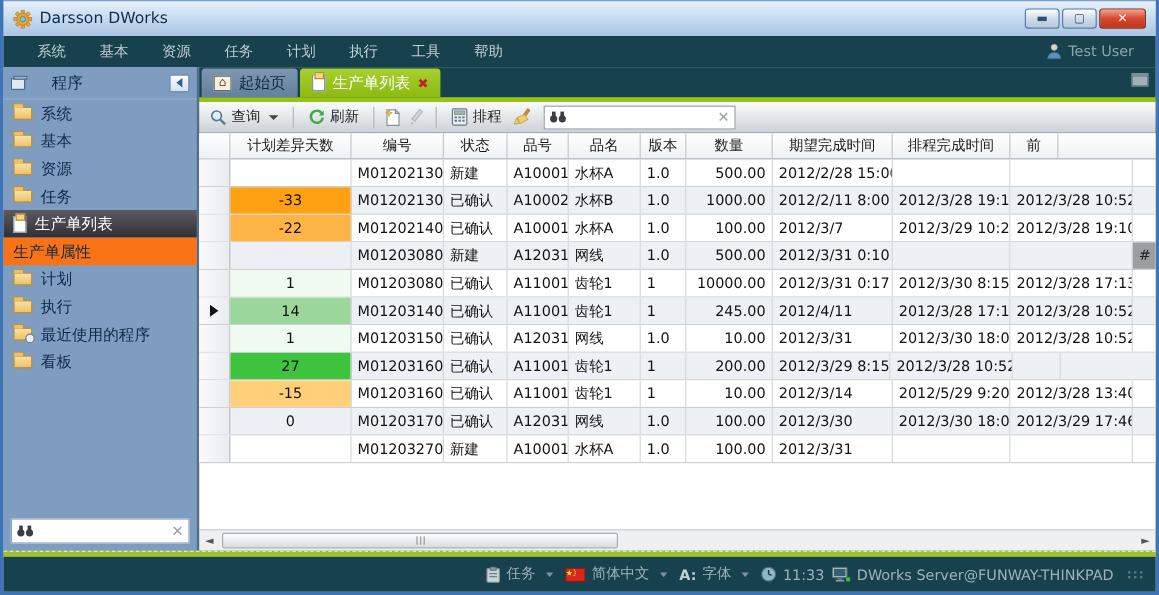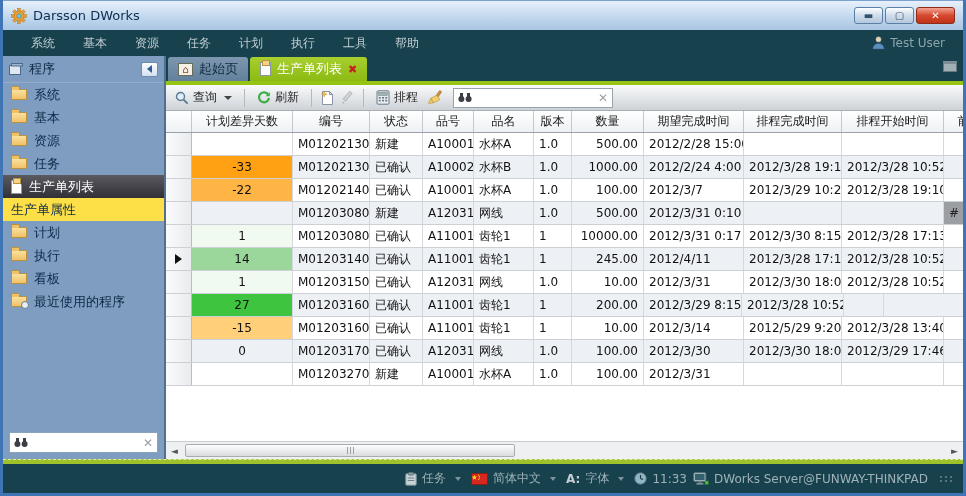--- a/index.html
+++ b/index.html
@@ -35,21 +35,21 @@
     display:flex; flex-direction:column; position:relative; }
   .side-header { height:27px; display:flex; align-items:center; padding:0 6px;
     color:#0e2a47; font-size:13px; border-bottom:1px solid #93aecb; }
   .collapse-btn { margin-left:auto; width:17px; height:15px; background:linear-gradient(#fdfefe,#d3e0ee);
     border:1px solid #6d8cb0; border-radius:2px; display:flex; align-items:center; justify-content:center; }
   .tri-left { width:0; height:0; border-top:4px solid transparent; border-bottom:4px solid transparent;
     border-right:5px solid #2d5d9e; }
   .side-item { height:23px; display:flex; align-items:center; gap:7px; padding:0 8px;
     color:#0e2a47; font-size:13px; cursor:default; }
   .side-item.selected { background:linear-gradient(#5a5a60,#303036); color:#fff; }
-  .side-item.child { background:#fde047; }
+  .side-item.child { background:#f97316; }
   .icon-folder { width:16px; height:11px; background:linear-gradient(#fbe1a0,#f0c167); border:1px solid #b8923f;
     border-radius:1px; position:relative; flex:none; }
   .icon-folder::before { content:""; position:absolute; left:-1px; top:-4px; width:7px; height:3px;
     background:#f0c167; border:1px solid #b8923f; border-bottom:none; border-radius:1px 1px 0 0; }
   .icon-doc { width:11px; height:14px; background:#fefefe; border:1px solid #8795a5; position:relative; flex:none; }
   .icon-doc::before { content:""; position:absolute; right:-1px; top:-1px;
     border-left:5px solid transparent; border-top:5px solid #7f9dc0; }
   .side-item.selected .icon-doc::before { border-top-color:#45454b; }
   .icon-doc::after { content:""; position:absolute; left:1px; top:-3px; width:6px; height:4px;
     background:#f5d488; border:1px solid #b8923f; }
@@ -166,21 +166,21 @@
   </div>
 
   <div class="body-area">
 
     <div class="sidebar">
       <div class="side-header">
         <svg width="14" height="12" viewBox="0 0 14 12">
           <rect x="0.5" y="2.5" width="11" height="9" fill="#dfe8f2" stroke="#4a6a8e"></rect>
           <rect x="2.5" y="0.5" width="11" height="2.5" fill="#9fb6ce" stroke="#4a6a8e"></rect>
         </svg>
-        <span style="margin-left:6px">程序</span>
+        <span style="margin-left:20px">程序</span>
         <div class="collapse-btn">
             <div class="tri-left"></div>
           </div>
       </div>
       <div id="side-items">
           <div class="side-item">
             <span class="icon-folder"></span>
             <span>系统</span>
           </div>
           <div class="side-item">
@@ -202,30 +202,30 @@
           <div class="side-item child">
             <span>生产单属性</span>
           </div>
           <div class="side-item">
             <span class="icon-folder"></span>
             <span>计划</span>
           </div>
           <div class="side-item">
             <span class="icon-folder"></span>
             <span>执行</span>
-          </div>
-          <div class="side-item">
-            <span class="icon-folder"></span>
-            <span>看板</span>
           </div>
           <div class="side-item">
             <span class="icon-folder">
               <span class="clock-dot"></span>
             </span>
             <span>最近使用的程序</span>
+          </div>
+          <div class="side-item">
+            <span class="icon-folder"></span>
+            <span>看板</span>
           </div>
         </div>
       <div class="side-search">
         <svg width="14" height="11" viewBox="0 0 14 11">
           <circle cx="3.4" cy="7" r="3" fill="#3b3f45"></circle>
             <circle cx="10.6" cy="7" r="3" fill="#3b3f45"></circle>
           <rect x="2" y="1" width="3" height="4" fill="#3b3f45"></rect>
             <rect x="9" y="1" width="3" height="4" fill="#3b3f45"></rect>
         </svg>
         <input type="text" value="" style="">
@@ -314,21 +314,20 @@
           <div class="gh-ind"></div>
         <div class="gh-cell" style="width: 101px;">计划差异天数</div>
             <div class="gh-cell" style="width: 77px;">编号</div>
             <div class="gh-cell" style="width: 53px;">状态</div>
             <div class="gh-cell" style="width: 51px;">品号</div>
             <div class="gh-cell" style="width: 60px;">品名</div>
             <div class="gh-cell" style="width: 38px;">版本</div>
             <div class="gh-cell" style="width: 72px;">数量</div>
             <div class="gh-cell" style="width: 100px;">期望完成时间</div>
             <div class="gh-cell" style="width: 98px;">排程完成时间</div>
-            <div class="gh-cell" style="width: 102px;">排程开始时间</div>
             <div class="gh-cell" style="width: 40px;">前</div>
           </div>
         <div id="grid-rows">
             <div class="grid-row">
               <div class="g-ind"></div>
               <div class="g-cell" style="width: 101px; justify-content: center;"></div>
               <div class="g-cell" style="width: 77px; justify-content: flex-start;">M012021301</div>
               <div class="g-cell" style="width: 53px; justify-content: flex-start;">新建</div>
               <div class="g-cell" style="width: 51px; justify-content: flex-start;">A10001</div>
               <div class="g-cell" style="width: 60px; justify-content: flex-start;">水杯A</div>
@@ -341,21 +340,21 @@
             </div>
             <div class="grid-row alt">
               <div class="g-ind"></div>
               <div class="g-cell" style="width: 101px; justify-content: center; background: rgb(255, 161, 19);">-33</div>
               <div class="g-cell" style="width: 77px; justify-content: flex-start;">M012021302</div>
               <div class="g-cell" style="width: 53px; justify-content: flex-start;">已确认</div>
               <div class="g-cell" style="width: 51px; justify-content: flex-start;">A10002</div>
               <div class="g-cell" style="width: 60px; justify-content: flex-start;">水杯B</div>
               <div class="g-cell" style="width: 38px; justify-content: flex-start;">1.0</div>
               <div class="g-cell" style="width: 72px; justify-content: flex-end;">1000.00</div>
-              <div class="g-cell" style="width: 100px; justify-content: flex-start;">2012/2/24 4:00</div>
+              <div class="g-cell" style="width: 100px; justify-content: flex-start;">2012/2/11 8:00</div>
               <div class="g-cell" style="width: 98px; justify-content: flex-start;">2012/3/28 19:10</div>
               <div class="g-cell" style="width: 102px; justify-content: flex-start;">2012/3/28 10:52</div>
               <div class="g-cell" style="width: 40px; justify-content: flex-start;"></div>
             </div>
             <div class="grid-row">
               <div class="g-ind"></div>
               <div class="g-cell" style="width: 101px; justify-content: center; background: rgb(255, 181, 70);">-22</div>
               <div class="g-cell" style="width: 77px; justify-content: flex-start;">M012021401</div>
               <div class="g-cell" style="width: 53px; justify-content: flex-start;">已确认</div>
               <div class="g-cell" style="width: 51px; justify-content: flex-start;">A10001</div>

